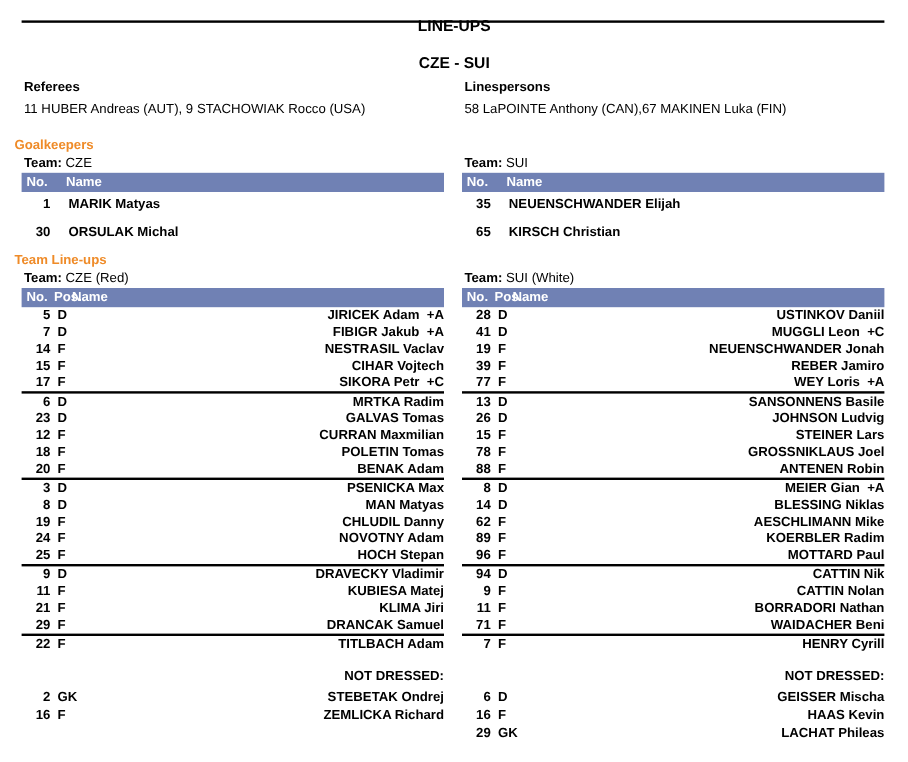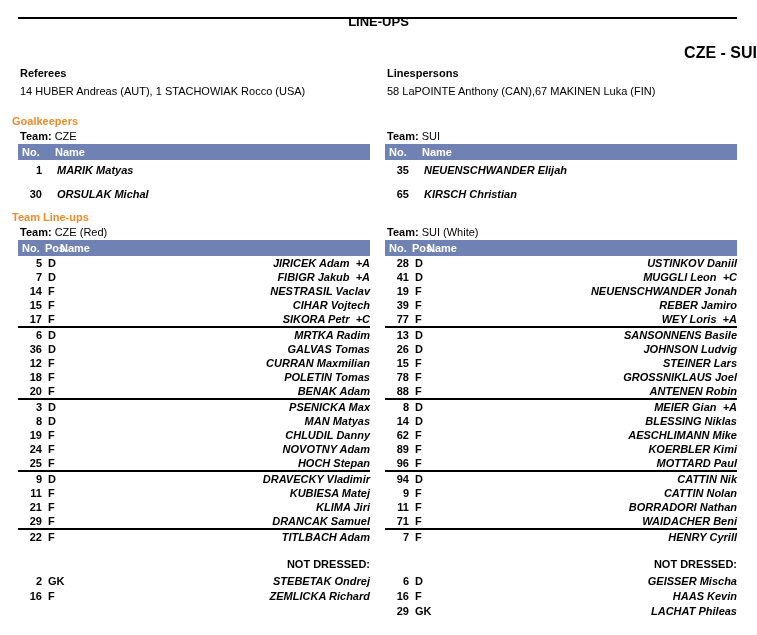--- a/index.html
+++ b/index.html
@@ -11,21 +11,21 @@
   *{box-sizing:border-box;}
   html,body{margin:0;padding:0;background:#ffffff;}
   body{
     width:757px;height:635px;overflow:hidden;
     font-family:"Liberation Sans","DejaVu Sans",sans-serif;
     font-size:11px;color:#000;
   }
   .page{position:relative;width:757px;height:635px;background:#fff;}
   .top-rule{position:absolute;left:18px;width:719px;top:3px;border-top:2px solid var(--rule);}
   .doc-title{margin-top:14px;text-align:center;font-size:13px;font-weight:bold;line-height:16px;}
-  .doc-subtitle{margin-top:15px;text-align:right;font-size:16px;font-weight:bold;line-height:16px;}
+  .doc-subtitle{margin-top:15px;text-align:center;font-size:13px;font-weight:bold;line-height:16px;}
   .grid{display:grid;grid-template-columns:352px 352px;column-gap:15px;padding-left:18px;}
   .officials{margin-top:3px;}
   .officials .off-label{font-weight:bold;line-height:15px;padding-left:2px;padding-top:2px;}
   .officials .off-value{line-height:15px;padding-left:2px;padding-top:3px;}
   .section-heading{
     color:var(--section-heading);font-weight:bold;line-height:14px;
     padding-left:12px;
   }
   .gk-heading{margin-top:15px;}
   .lu-heading{margin-top:2px;}
@@ -41,40 +41,40 @@
   .h-pos{width:15px;}
   .gk-rows .row{height:24px;display:flex;align-items:flex-start;padding-top:4px;font-weight:bold;}
   .c-no{width:24px;text-align:right;}
   .gk-rows .c-name{margin-left:15px;white-space:pre;}
   .lineup-rows{width:352px;}
   .player-group + .player-group{border-top:2px solid var(--rule);}
   .lineup-rows .row, .nd-rows .row{
     height:14px;line-height:14px;display:flex;font-weight:bold;
   }
   .c-pos{width:32px;margin-left:6px;}
-  .c-name{white-space:pre;flex:1;font-style:italic;}
+  .c-name{white-space:pre;flex:1;}
   .lineup-rows .c-name, .nd-rows .c-name{margin-left:3px;text-align:right;}
   .notdressed{margin-top:13px;}
   .nd-label{font-weight:bold;line-height:15px;padding-left:4px;text-align:right;}
   .nd-rows{margin-top:2px;}
   .nd-rows .row{height:15px;line-height:15px;}
 </style>
 </head>
 <body>
 
 <div class="page">
   <div class="top-rule"></div>
 
   <div class="doc-title">LINE-UPS</div>
   <div class="doc-subtitle">CZE - SUI</div>
 
   <div class="grid officials">
     <div>
       <div class="off-label">Referees</div>
-      <div class="off-value">14 HUBER Andreas (AUT), 1 STACHOWIAK Rocco (USA)</div>
+      <div class="off-value">11 HUBER Andreas (AUT), 9 STACHOWIAK Rocco (USA)</div>
     </div>
     <div>
       <div class="off-label">Linespersons</div>
       <div class="off-value">58 LaPOINTE Anthony (CAN),67 MAKINEN Luka (FIN)</div>
     </div>
   </div>
 
   <div class="section-heading gk-heading">Goalkeepers</div>
 
   <div class="grid">
@@ -171,21 +171,21 @@
           </div>
         </div>
           <div class="player-group">
           <div class="row">
             <span class="c-no">6</span>
             <span class="c-pos">D</span>
             <span class="c-name">MRTKA Radim</span>
           </div>
 
           <div class="row">
-            <span class="c-no">36</span>
+            <span class="c-no">23</span>
             <span class="c-pos">D</span>
             <span class="c-name">GALVAS Tomas</span>
           </div>
 
           <div class="row">
             <span class="c-no">12</span>
             <span class="c-pos">F</span>
             <span class="c-name">CURRAN Maxmilian</span>
           </div>
 
@@ -355,21 +355,21 @@
 
           <div class="row">
             <span class="c-no">62</span>
             <span class="c-pos">F</span>
             <span class="c-name">AESCHLIMANN Mike</span>
           </div>
 
           <div class="row">
             <span class="c-no">89</span>
             <span class="c-pos">F</span>
-            <span class="c-name">KOERBLER Kimi</span>
+            <span class="c-name">KOERBLER Radim</span>
           </div>
 
           <div class="row">
             <span class="c-no">96</span>
             <span class="c-pos">F</span>
             <span class="c-name">MOTTARD Paul</span>
           </div>
         </div>
           <div class="player-group">
           <div class="row">

